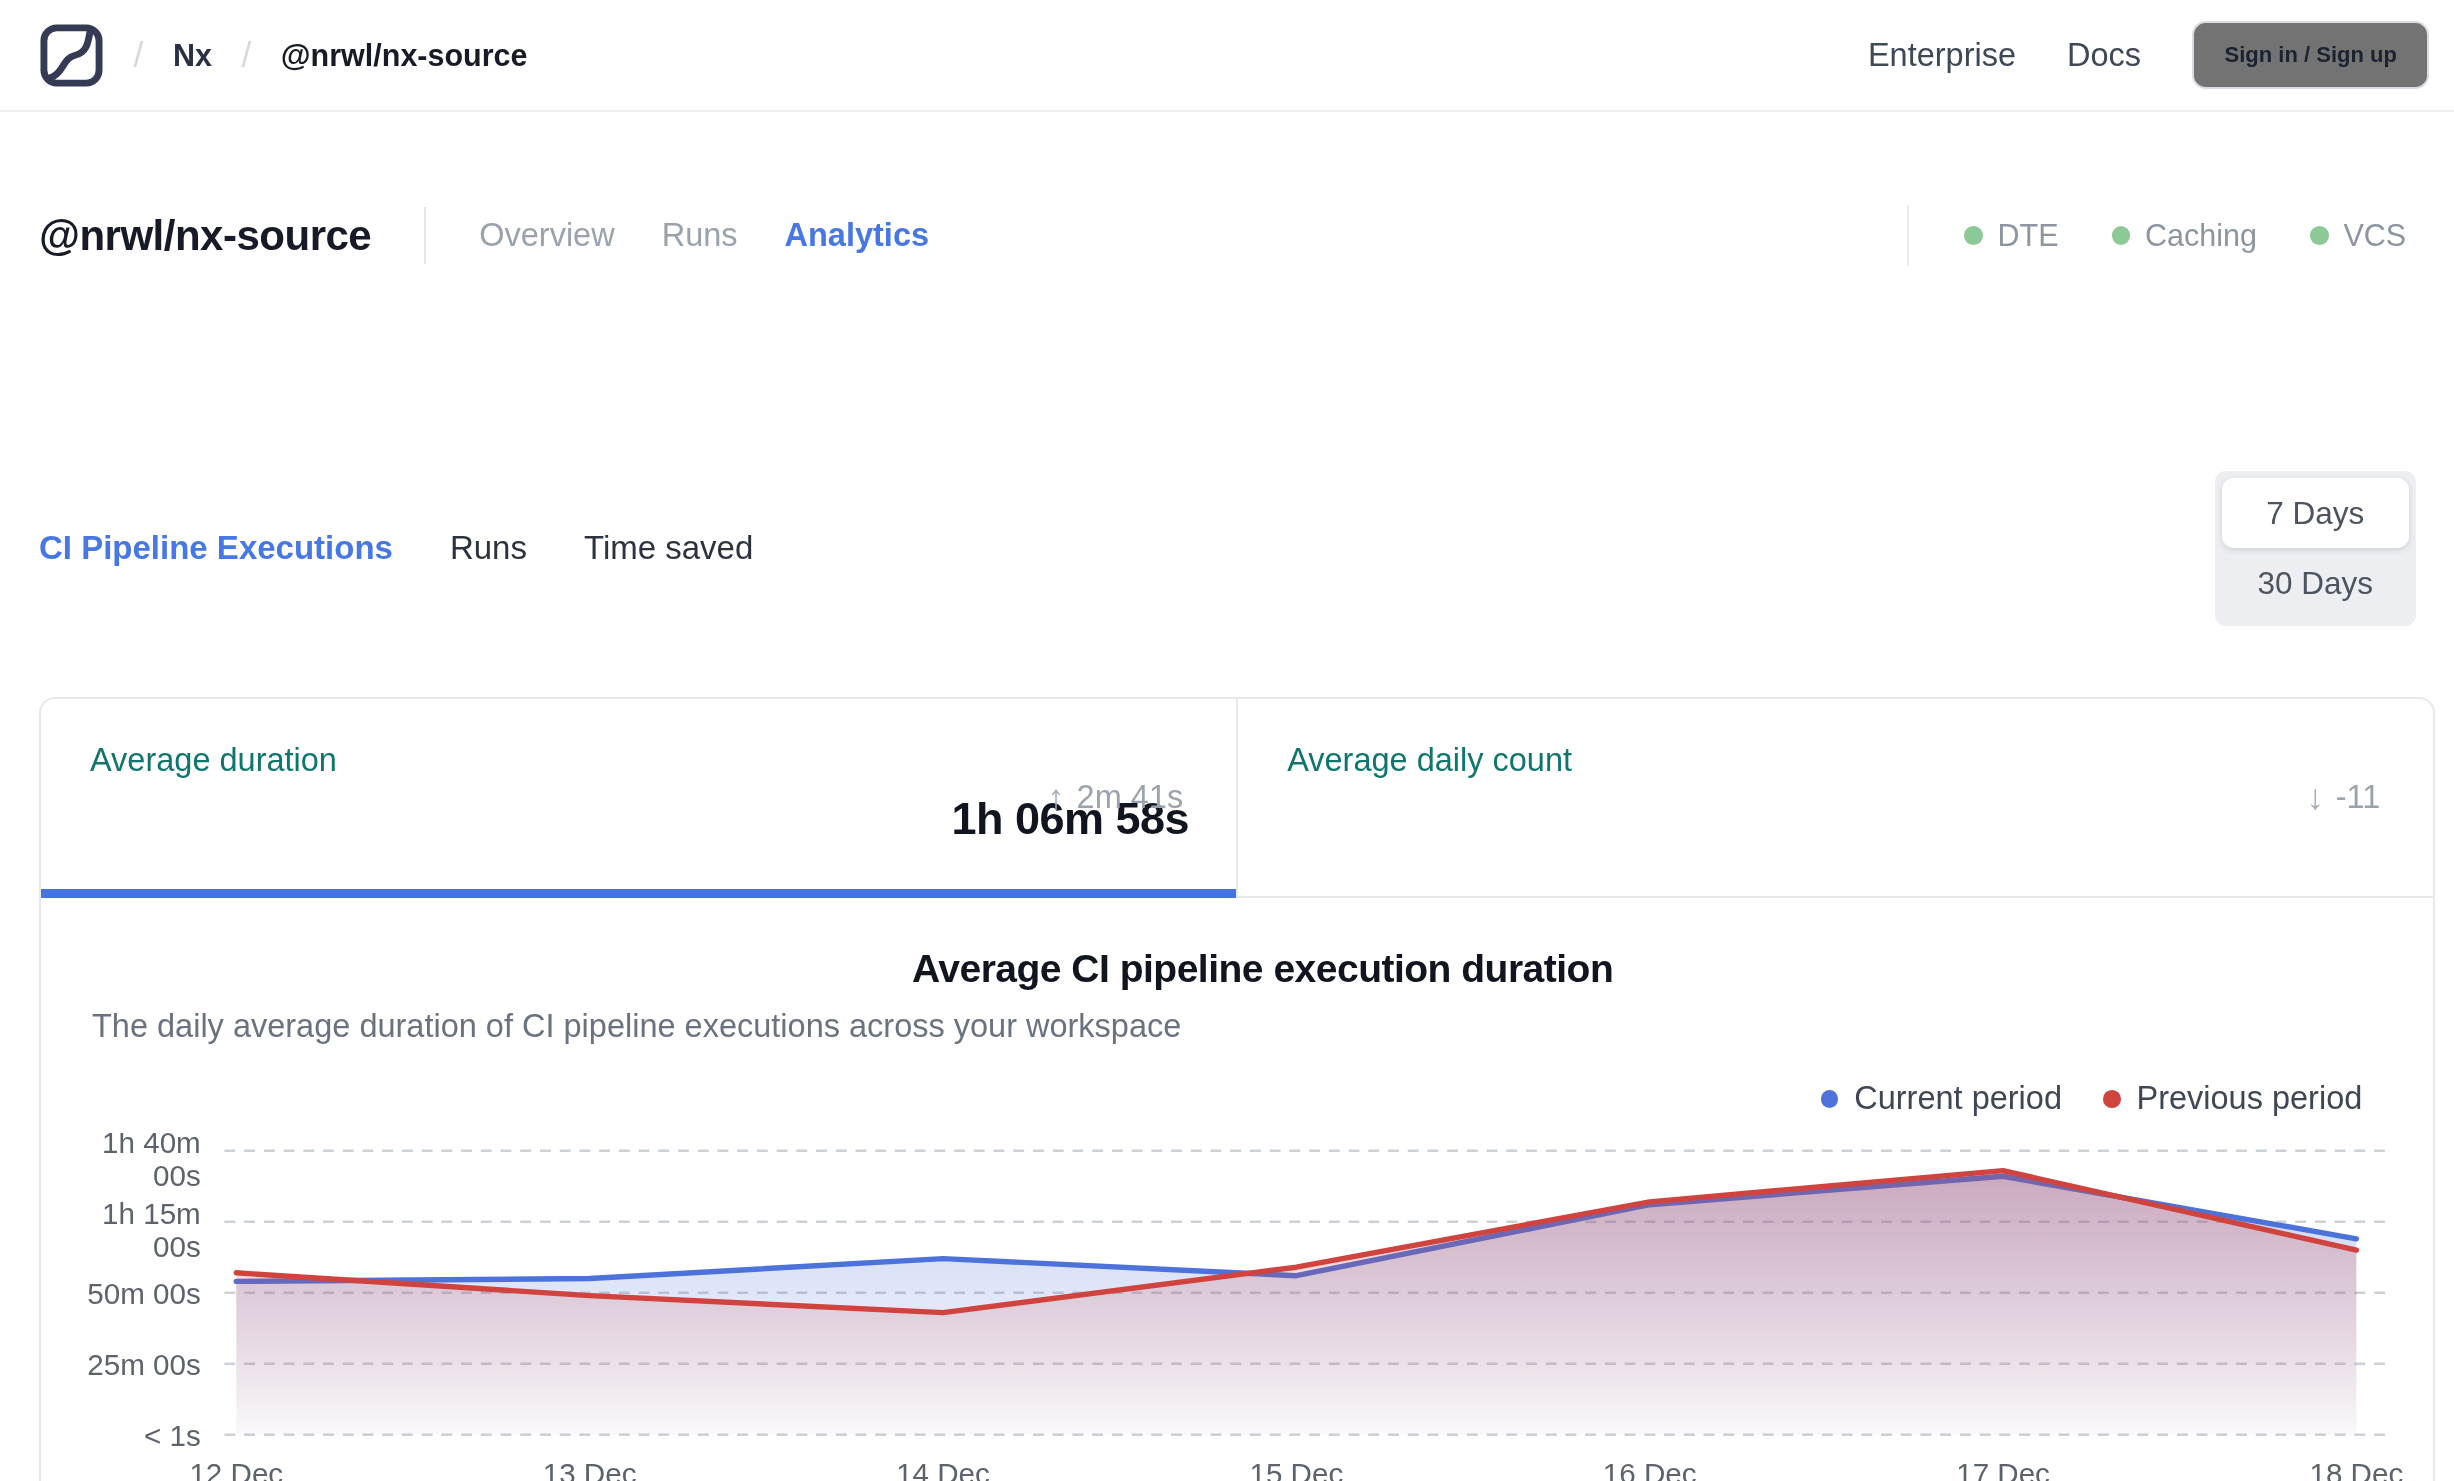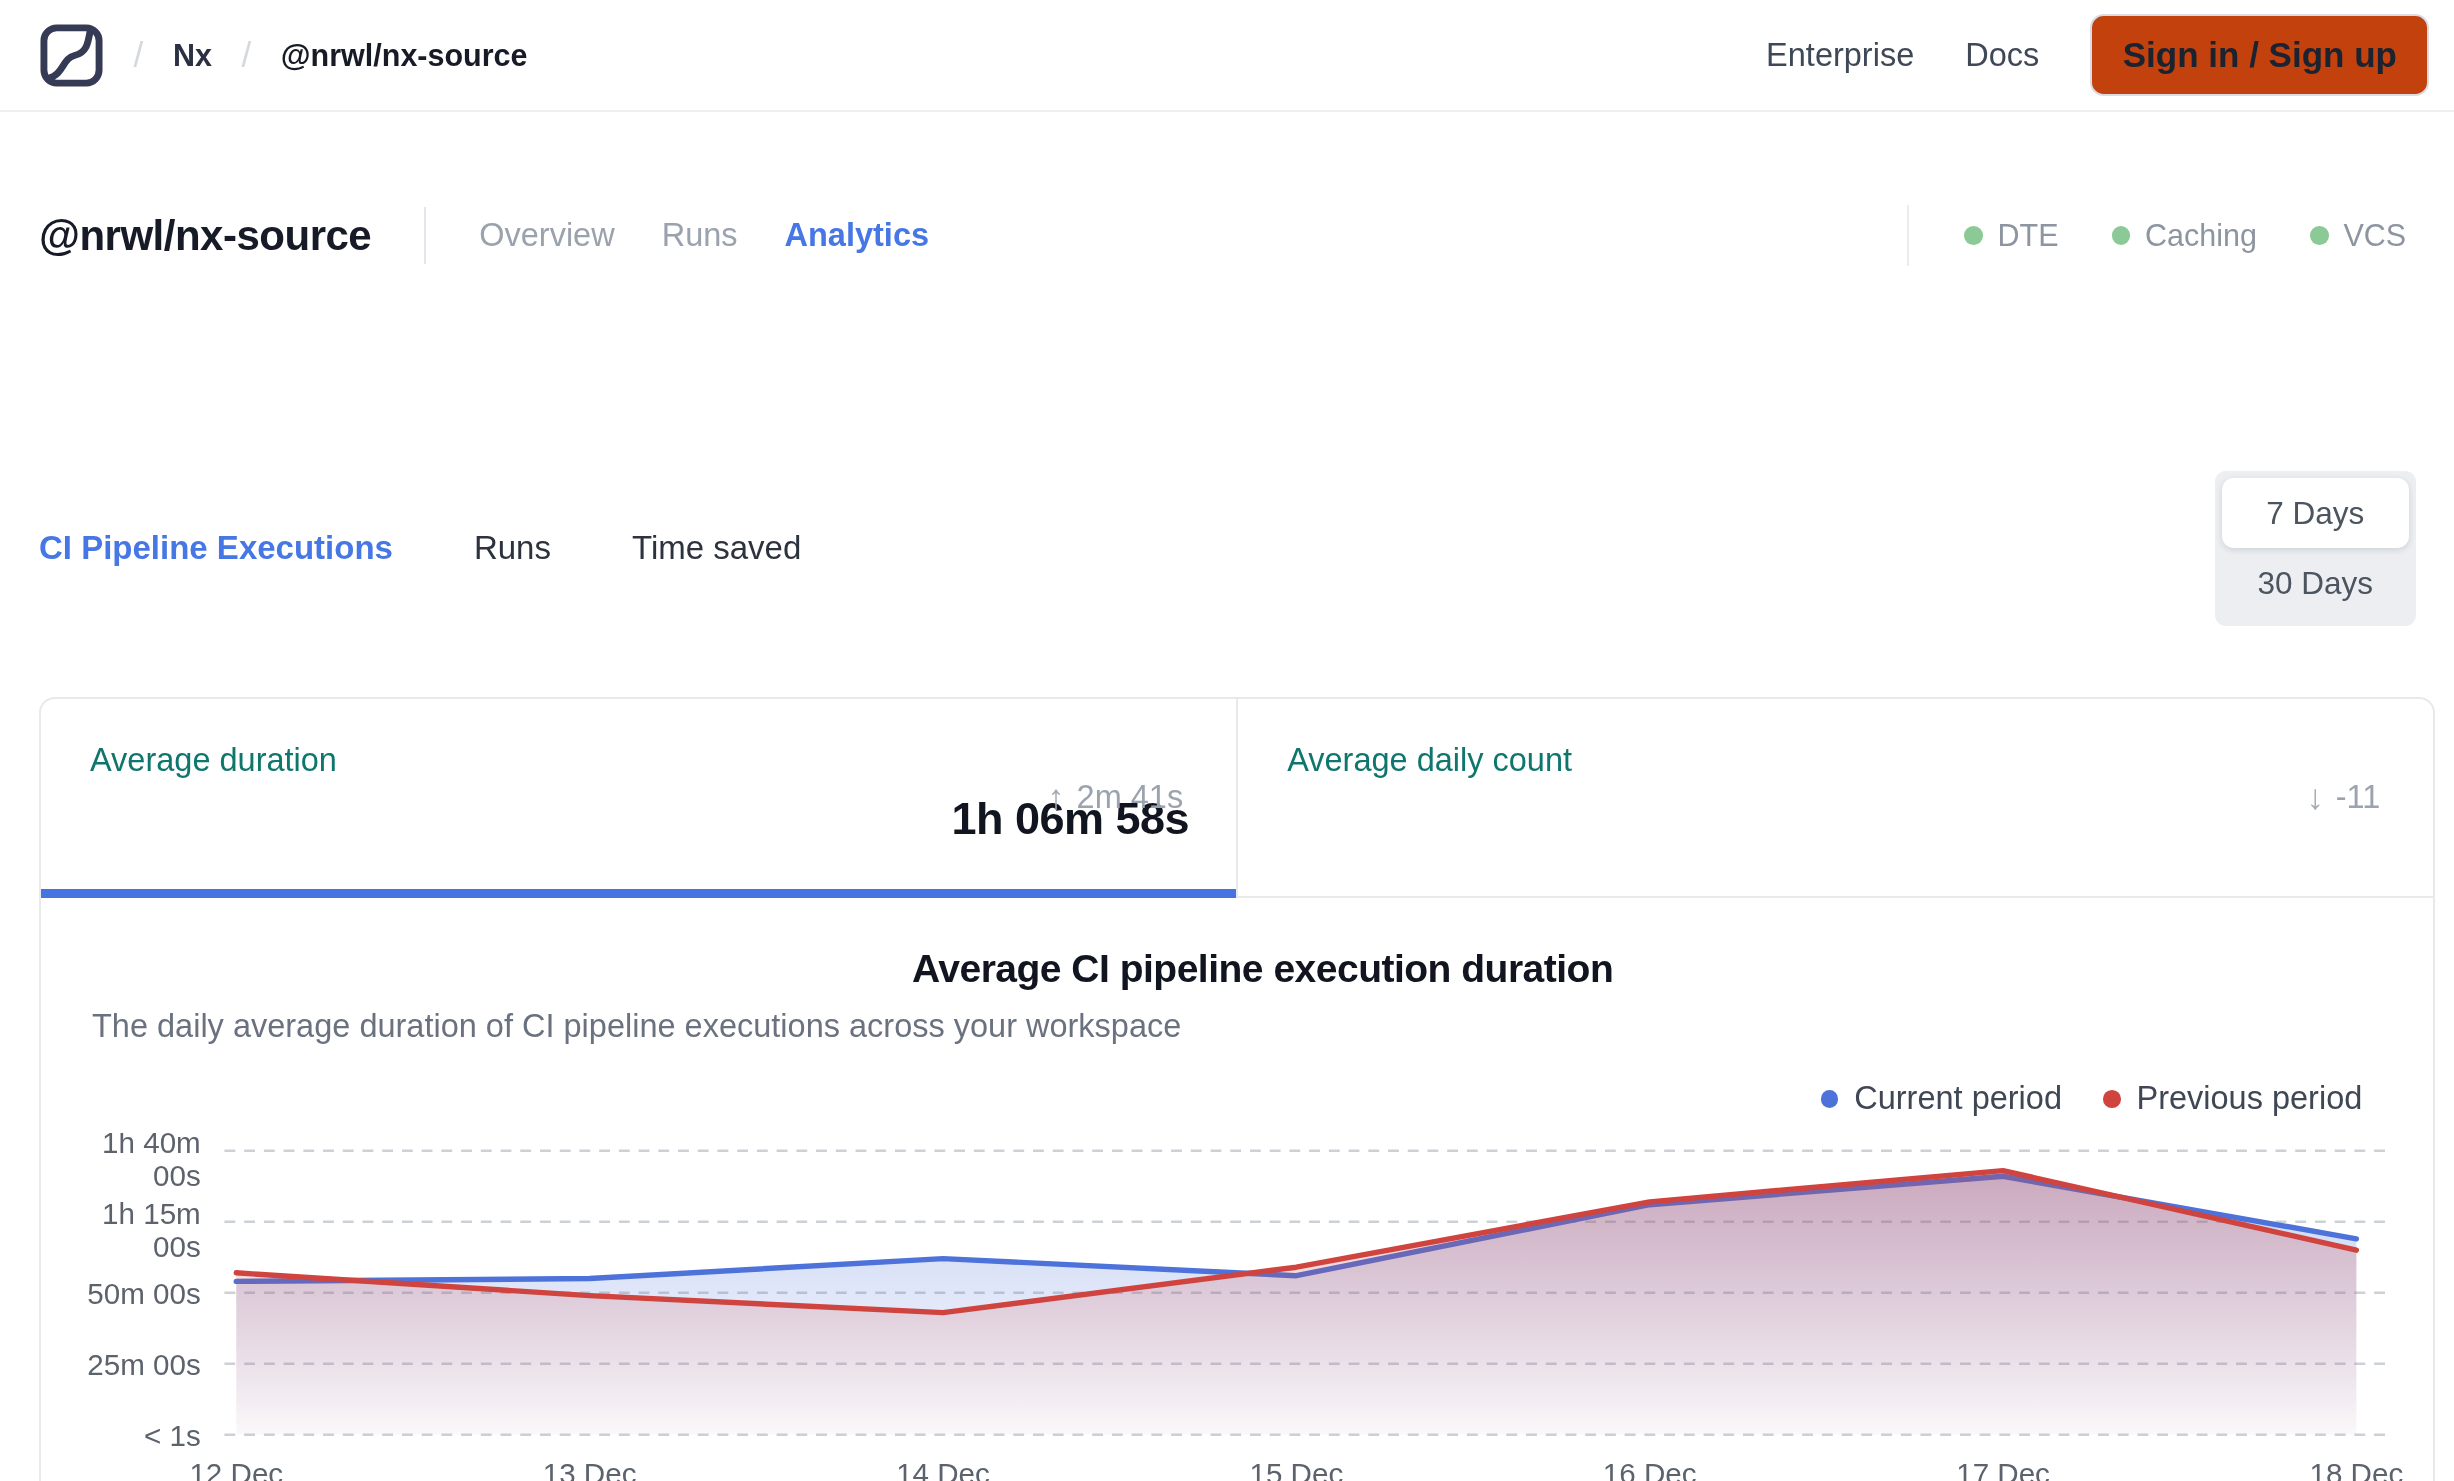--- a/index.html
+++ b/index.html
@@ -18,40 +18,40 @@
     background:#fff;
   }
   .nav-left { display:flex; align-items:center; }
   .logo-box { width:65px; height:65px; display:block; }
   .crumb-slash { font-size:35px; color:#d5d9de; margin:0 29.6px; font-weight:300; }
   .crumb-org { font-size:30.5px; font-weight:600; color:#2a3142; text-decoration:none; cursor:pointer; }
   .crumb-repo { font-size:30.5px; font-weight:700; color:#161b27; text-decoration:none; cursor:pointer; }
   .nav-right { margin-left:auto; display:flex; align-items:center; gap:51px; }
   .nav-link { font-size:32.5px; color:#3f4856; font-weight:500; text-decoration:none; cursor:pointer; }
   .signin-btn {
-    font-family: inherit; font-size:35px; font-weight:600; color:#1b2230;
-    background:#c2410c; border:2px solid #d9dde3; border-radius:13.8px;
+    font-family: inherit; font-size:22px; font-weight:600; color:#1b2230;
+    background:#737373; border:2px solid #d9dde3; border-radius:13.8px;
     padding:18.7px 30.5px; cursor:pointer;
   }
   
   .title-row { display:flex; align-items:center; padding:0 39px; margin-top:93px; }
   .page-title { font-size:42px; font-weight:700; color:#161b27; letter-spacing:-0.5px; }
   .v-divider { width:2px; height:57px; background:#e3e6ea; margin:0 53px; }
   .ws-tabs { display:flex; align-items:center; gap:47px; }
   .ws-tab { font-size:32.5px; color:#9aa2ad; text-decoration:none; cursor:pointer; }
   .ws-tab.active { color:#4677e4; font-weight:600; }
   .feature-group { margin-left:auto; display:flex; align-items:center; }
   .feature-divider { width:2px; height:61px; background:#e9ebee; margin-right:55px; }
   .feature { display:flex; align-items:center; gap:14.8px; margin-right:53px; }
   .feature:last-child { margin-right:9.9px; }
   .feature-dot { width:18.7px; height:18.7px; border-radius:50%; }
   .feature-label { font-size:30.5px; color:#8d95a1; }
   
   .subtabs-row { display:flex; align-items:center; padding:0 39px 0 39px; margin-top:205px; }
-  .an-tabs { display:flex; gap:81px; }
+  .an-tabs { display:flex; gap:57px; }
   .an-tab { font-size:33px; font-weight:500; color:#2c333f; text-decoration:none; cursor:pointer; }
   .an-tab.active { color:#4677e4; font-weight:600; }
   .segmented { margin-left:auto; background:#eceef2; border-radius:11px; padding:6.9px; display:flex;flex-direction:column; }
   .seg-option {
     font-family:inherit; font-size:31.5px; font-weight:500; color:#4c5460;
     background:transparent; border:none; border-radius:11.8px;
     padding:16.7px 36px; cursor:pointer;
   }
   .seg-option.selected { background:#fff; box-shadow:0 2px 5.9px rgba(25,32,44,.14); }
   

